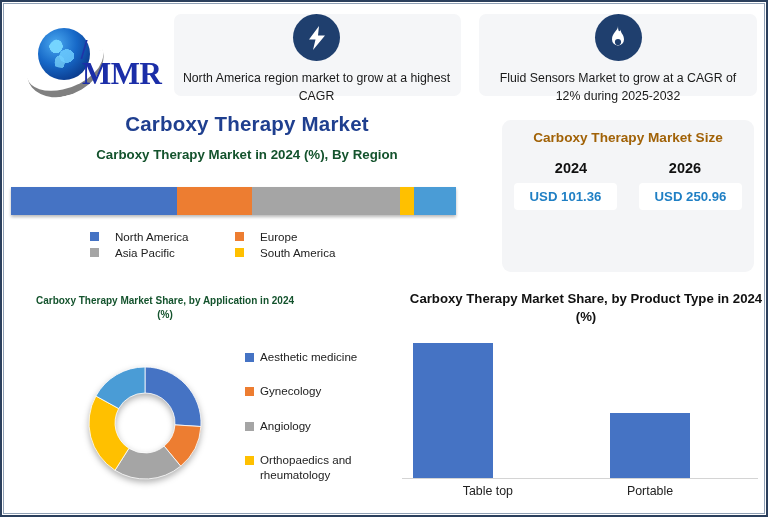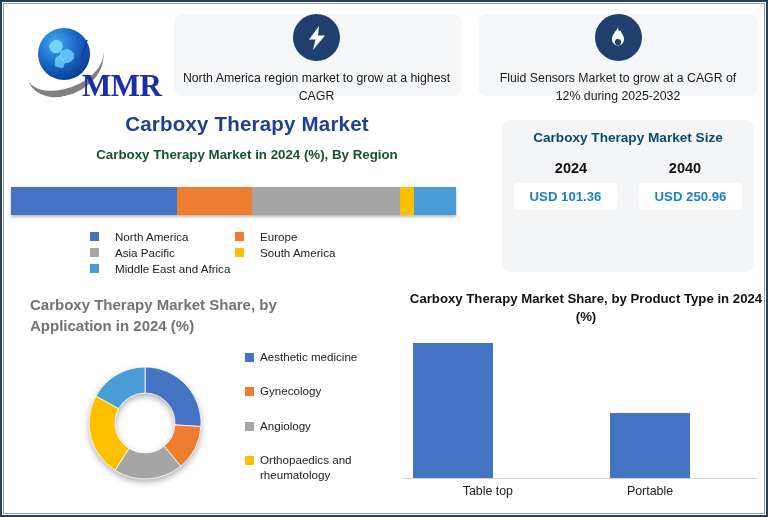--- a/index.html
+++ b/index.html
@@ -14,21 +14,21 @@
          background:radial-gradient(circle at 34% 30%, #4aa8ef 0%, #1769c8 42%, #0b3c8f 78%, #06225a 100%);}
   .globe:after{content:"";position:absolute;left:9px;top:10px;width:30px;height:30px;border-radius:50%;
          background:
            radial-gradient(ellipse at 30% 28%, rgba(120,215,255,.95) 0 22%, transparent 23%),
            radial-gradient(ellipse at 66% 60%, rgba(110,205,255,.85) 0 26%, transparent 27%),
            radial-gradient(ellipse at 42% 82%, rgba(130,220,255,.7) 0 20%, transparent 21%);}
   .swoosh{position:absolute;left:8px;top:36px;width:80px;height:30px;border-bottom:7px solid #6b6b6b;
           border-radius:0 0 60% 40%/0 0 100% 70%;transform:rotate(-13deg);opacity:.85;}
   .qmark{position:absolute;left:60px;top:10px;font-family:"Liberation Serif",serif;font-size:30px;
          font-weight:700;color:#2033a6;transform:scaleX(.8);}
-  .mmr{position:absolute;left:62px;top:46px;font-family:"Liberation Serif",serif;font-size:31px;
+  .mmr{position:absolute;left:62px;top:34px;font-family:"Liberation Serif",serif;font-size:31px;
        font-weight:700;color:#1b2ea8;letter-spacing:-.5px;}
 
   .callout{position:absolute;top:12px;background:#f5f6f8;border-radius:7px;display:flex;align-items:center;gap:9px;flex-direction:column;}
   .callout.c1{left:172px;width:287px;height:82px;padding:0 10px 0 8px;box-sizing:border-box;}
   .callout.c2{left:477px;width:278px;height:82px;padding:0 8px 0 8px;box-sizing:border-box;}
   .cbadge{flex:0 0 auto;width:47px;height:47px;border-radius:50%;background:#1f3f6e;
           display:flex;align-items:center;justify-content:center;}
   .cbadge svg{display:block;}
   .ctext{flex:1;text-align:center;font-size:12.3px;color:#1a1a1a;line-height:1.45;}
 
@@ -46,33 +46,33 @@
   
   .rlegend{position:absolute;left:88px;top:228px;width:370px;
            display:grid;grid-template-columns:145px 1fr;row-gap:3px;font-size:11.6px;color:#222;}
   .rl{display:flex;align-items:center;gap:16px;}
   .rl b{display:inline-block;width:9px;height:9px;flex:0 0 auto;}
   .rl span{font-weight:400;}
 
   
   .sizecard{position:absolute;left:500px;top:118px;width:252px;height:152px;background:#f4f5f7;
             border-radius:9px;box-sizing:border-box;padding:9px 12px 0;}
-  .sizecard h3{margin:0;text-align:center;font-size:13.6px;font-weight:700;color:#0c4a6e;line-height:1.35;}
+  .sizecard h3{margin:0;text-align:center;font-size:13.6px;font-weight:700;color:#a16207;line-height:1.35;}
   .yrs{display:flex;margin-top:13px;}
   .yrs>div{flex:1;text-align:center;font-size:14.5px;font-weight:700;color:#111;}
   .vals{display:flex;gap:22px;margin-top:7px;}
   .vals>div{flex:1;background:#ffffff;border-radius:4px;text-align:center;padding:6px 0;
             font-size:13.2px;font-weight:700;color:#1f7fc4;}
   .msize{margin-top:7px;text-align:center;font-size:12.4px;color:#222;background:#ffffff;
          border-radius:3px;padding:3px 0;}
   .msize b{font-weight:700;}
 
   
-  .donut-title{position:absolute;left:28px;top:292px;width:270px;
-               font-size:15px;font-weight:700;color:#737373;line-height:1.4;}
+  .donut-title{position:absolute;left:28px;top:292px;width:270px;text-align:center;
+               font-size:10px;font-weight:700;color:#14532d;line-height:1.4;}
   .donut-wrap{position:absolute;left:86px;top:364px;width:114px;height:114px;
               filter:drop-shadow(0 3px 3px rgba(0,0,0,.3));}
   .dlegend{position:absolute;left:243px;top:348px;width:130px;font-size:11.6px;color:#222;}
   .dl{display:flex;align-items:flex-start;gap:6px;margin-bottom:20px;line-height:1.25;}
   .dl b{display:inline-block;width:9px;height:9px;flex:0 0 auto;margin-top:3px;}
   .dl span{font-weight:400;}
 
   
   .col-title{position:absolute;left:400px;top:288px;width:368px;text-align:center;
              font-size:13.2px;font-weight:700;color:#111;line-height:1.4;}
@@ -134,31 +134,27 @@
         <span>Europe</span>
       </div>
       <div class="rl">
         <b style="background:#a5a5a5"></b>
         <span>Asia Pacific</span>
       </div>
       <div class="rl">
         <b style="background:#ffc000"></b>
         <span>South America</span>
       </div>
-      <div class="rl">
-        <b style="background:#4a9cd6"></b>
-        <span>Middle East and Africa</span>
-      </div>
     </div>
 
   <div class="sizecard">
     <h3>Carboxy Therapy Market Size</h3>
     <div class="yrs">
       <div>2024</div>
-      <div>2040</div>
+      <div>2026</div>
     </div>
     <div class="vals">
       <div>USD 101.36</div>
       <div>USD 250.96</div>
     </div>
   </div>
 
   <div class="donut-title">Carboxy Therapy Market Share, by Application in 2024 (%)</div>
   <div class="donut-wrap">
     <svg id="donut" width="114" height="114" viewBox="0 0 114 114" aria-hidden="true">

